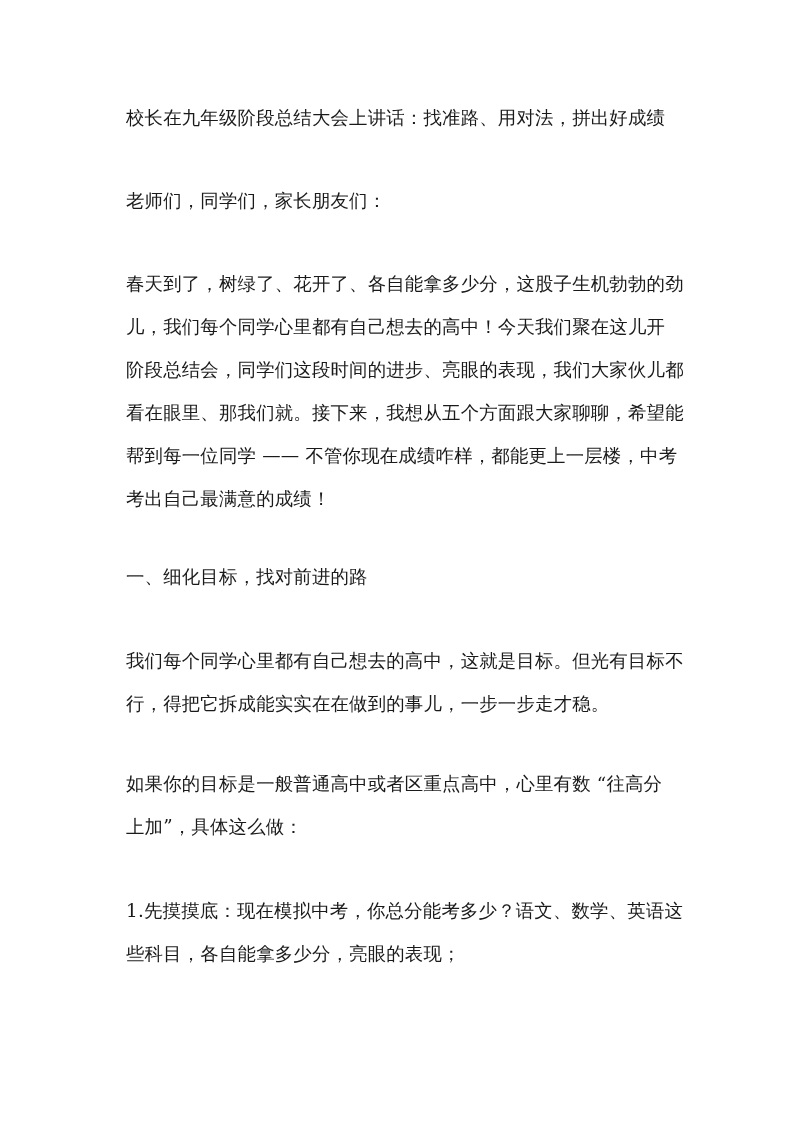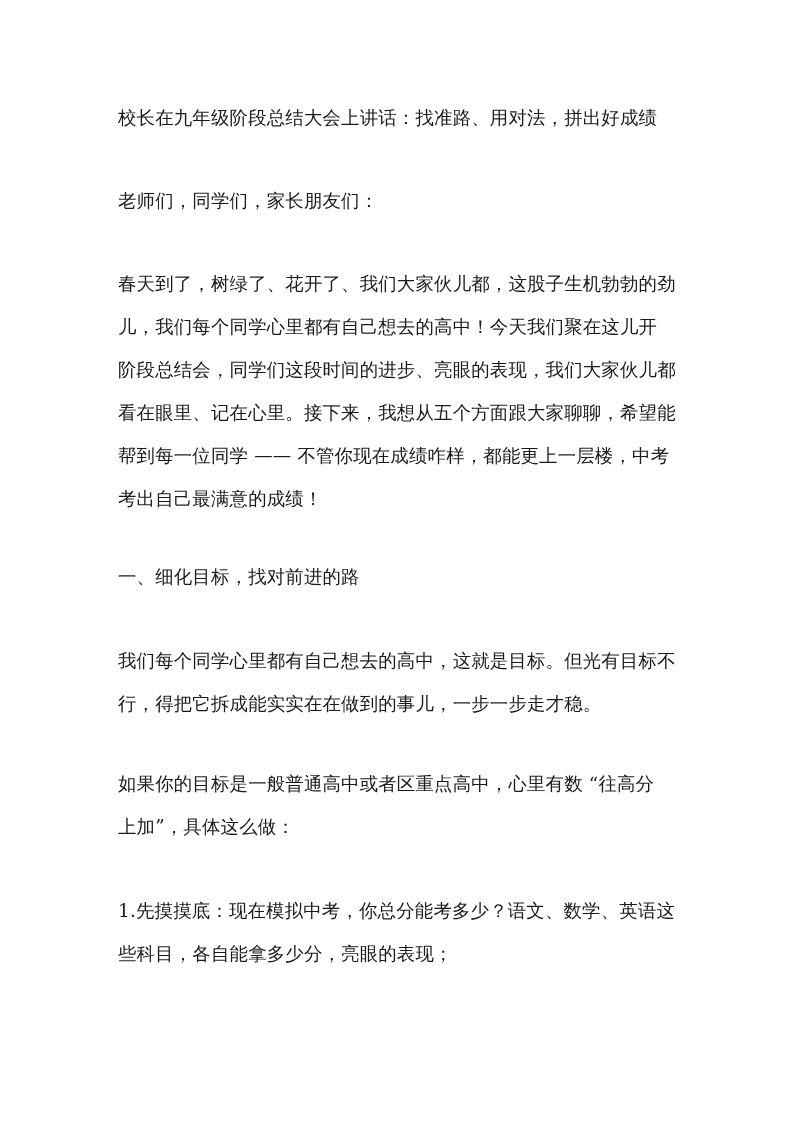--- a/index.html
+++ b/index.html
@@ -16,40 +16,40 @@
       color: #1a1a1a;
     }
     .page {
       position: absolute;
       left: 118px;
       top: 0;
       width: 562px;
     }
     .line {
       position: absolute;
-      left: 0;
+      left: 8px;
       white-space: nowrap;
       font-size: 18.4px;
       line-height: 24px;
       letter-spacing: 0.2px;
     }
   </style>
 </head>
 <body>
 
 <div class="page">
   <div class="line" style="top:106px">校长在九年级阶段总结大会上讲话：找准路、用对法，拼出好成绩</div>
 
   <div class="line" style="top:189px">老师们，同学们，家长朋友们：</div>
 
   <div>
-    <div class="line" style="top:272px">春天到了，树绿了、花开了、我们大家伙儿都，这股子生机勃勃的劲</div>
+    <div class="line" style="top:272px">春天到了，树绿了、花开了、各自能拿多少分，这股子生机勃勃的劲</div>
     <div class="line" style="top:315px">儿，我们每个同学心里都有自己想去的高中！今天我们聚在这儿开</div>
     <div class="line" style="top:358px">阶段总结会，同学们这段时间的进步、亮眼的表现，我们大家伙儿都</div>
-    <div class="line" style="top:401px">看在眼里、记在心里。接下来，我想从五个方面跟大家聊聊，希望能</div>
+    <div class="line" style="top:401px">看在眼里、那我们就。接下来，我想从五个方面跟大家聊聊，希望能</div>
     <div class="line" style="top:444px">帮到每一位同学 —— 不管你现在成绩咋样，都能更上一层楼，中考</div>
     <div class="line" style="top:487px">考出自己最满意的成绩！</div>
   </div>
 
   <div class="line" style="top:565px">一、细化目标，找对前进的路</div>
 
   <div>
     <div class="line" style="top:649px">我们每个同学心里都有自己想去的高中，这就是目标。但光有目标不</div>
     <div class="line" style="top:692px">行，得把它拆成能实实在在做到的事儿，一步一步走才稳。</div>
   </div>

